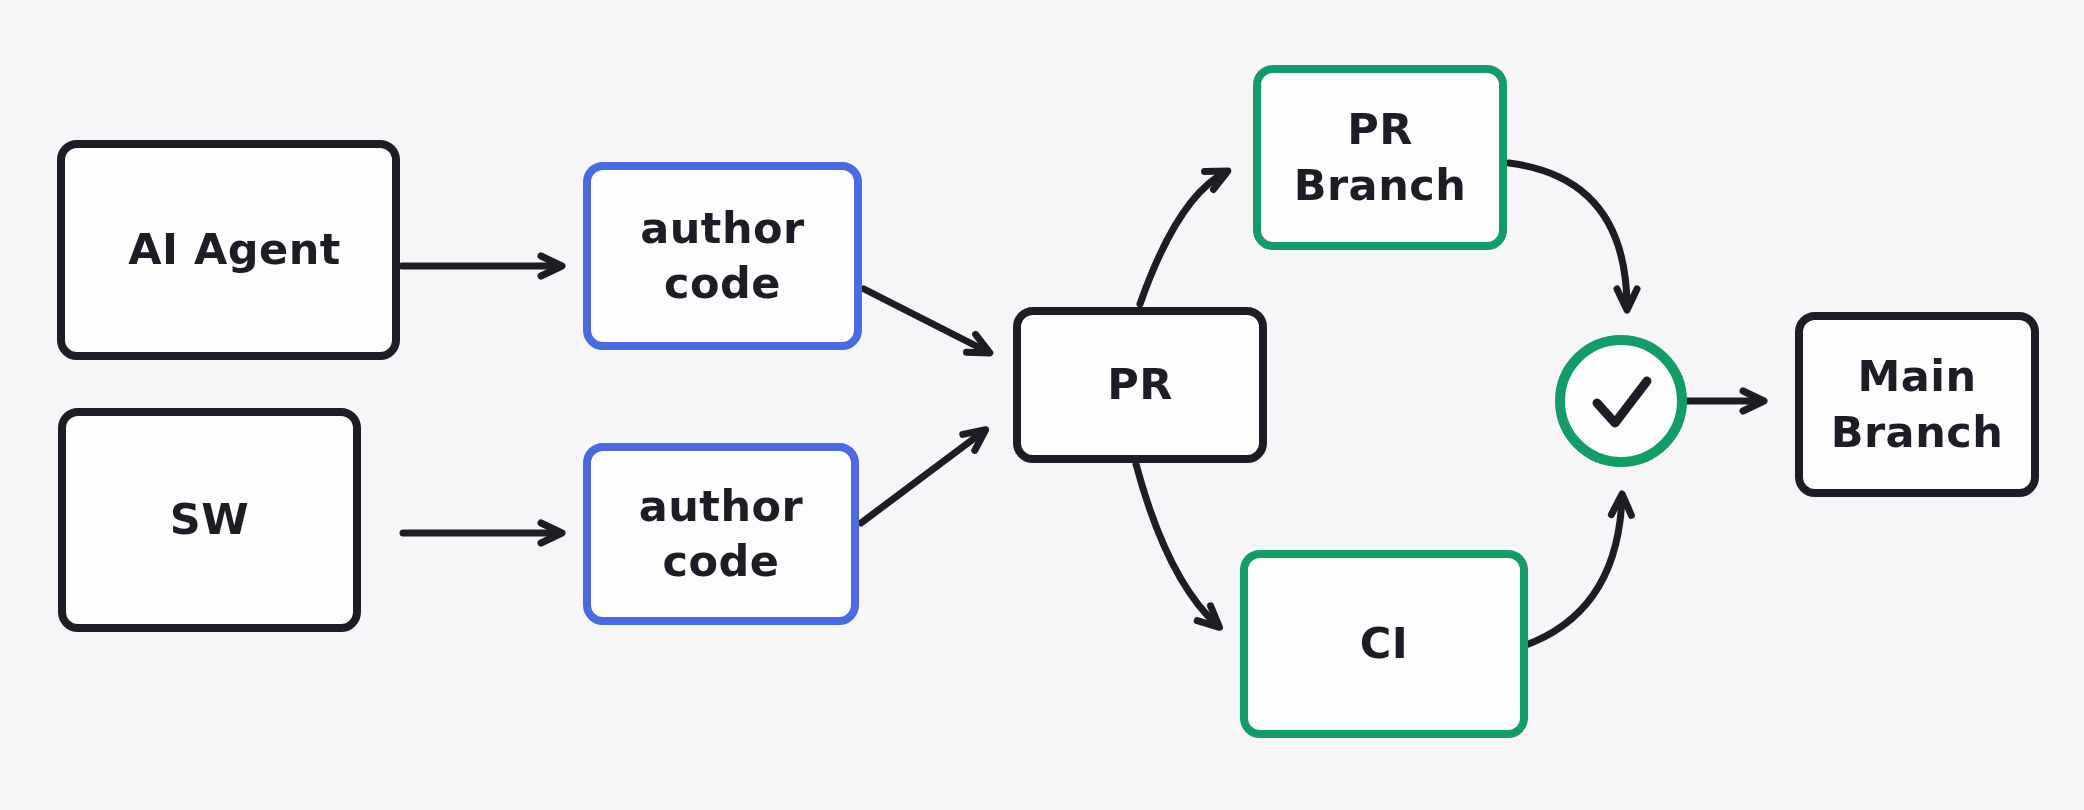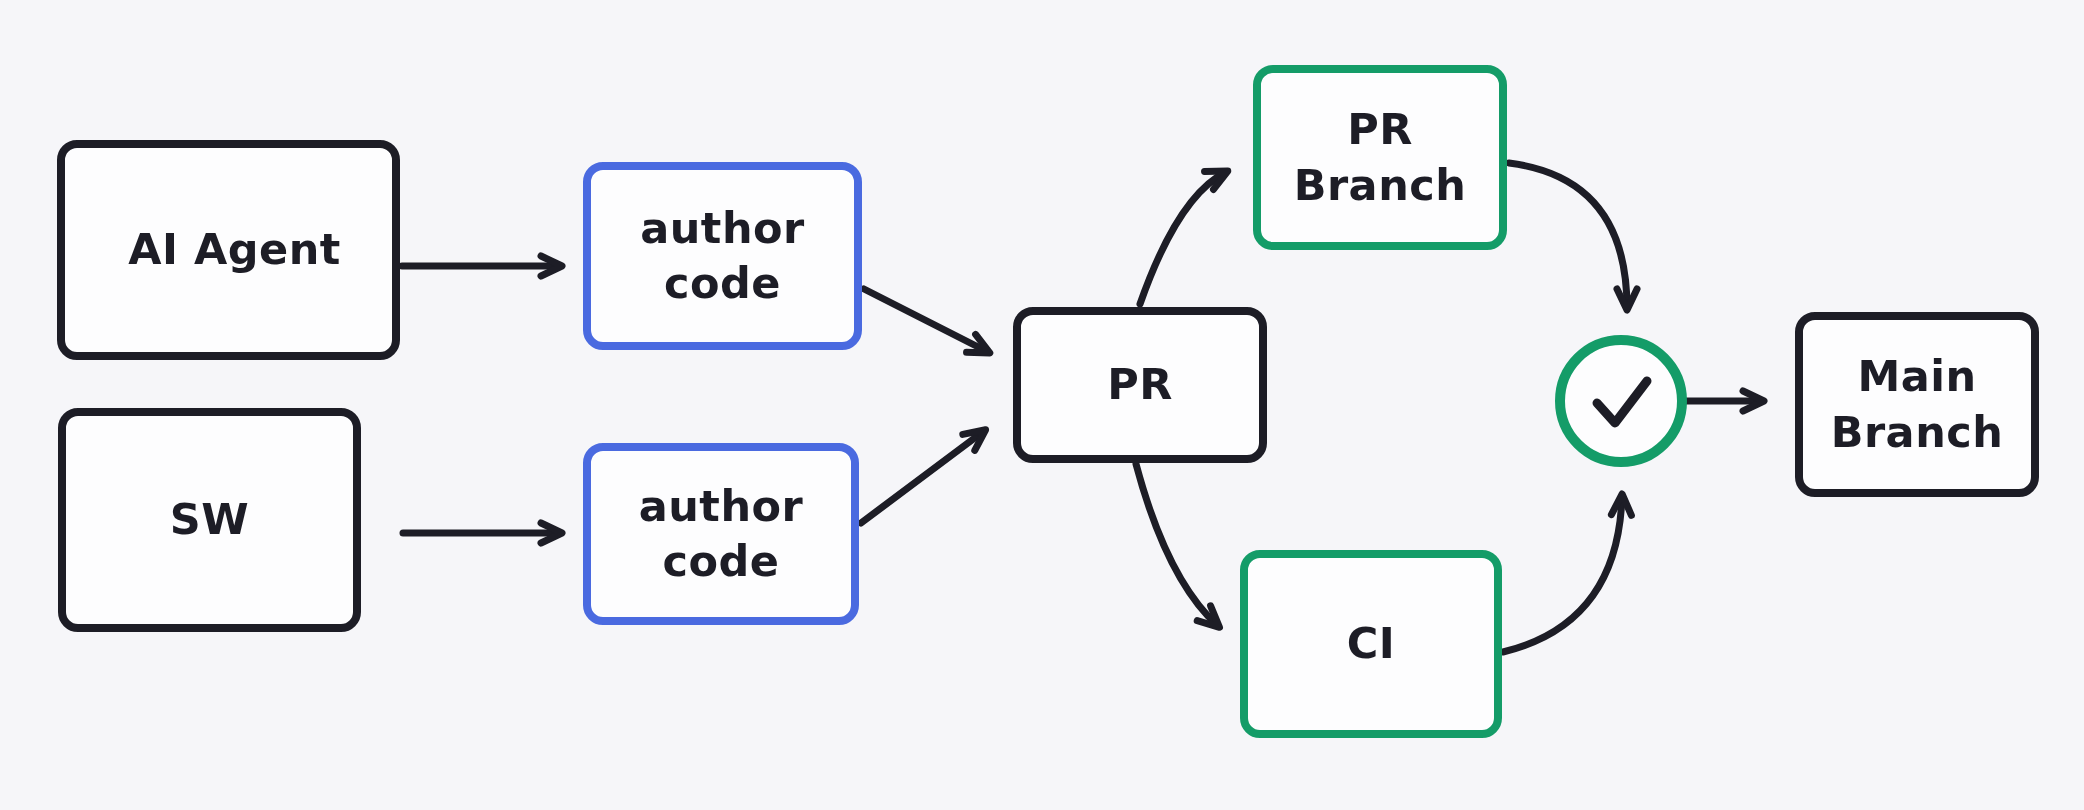--- a/index.html
+++ b/index.html
@@ -86,21 +86,21 @@
 
   <div class="node" style="left:1013px;top:307px;width:254px;height:156px;">
     <span>PR</span>
   </div>
 
   <div class="node green" style="left:1253px;top:65px;width:254px;height:185px;">
     <span>PR</span>
     <span>Branch</span>
   </div>
 
-  <div class="node green" style="left:1240px;top:550px;width:262px;height:188px;">
+  <div class="node green" style="left:1240px;top:550px;width:288px;height:188px;">
     <span>CI</span>
   </div>
 
   <div class="check-circle" style="left:1555px;top:335px;">
     <svg width="112" height="112" viewBox="0 0 112 112">
       <polyline points="32,58 50,78 82,36"></polyline>
     </svg>
   </div>
 
   <div class="node" style="left:1795px;top:312px;width:244px;height:185px;">

